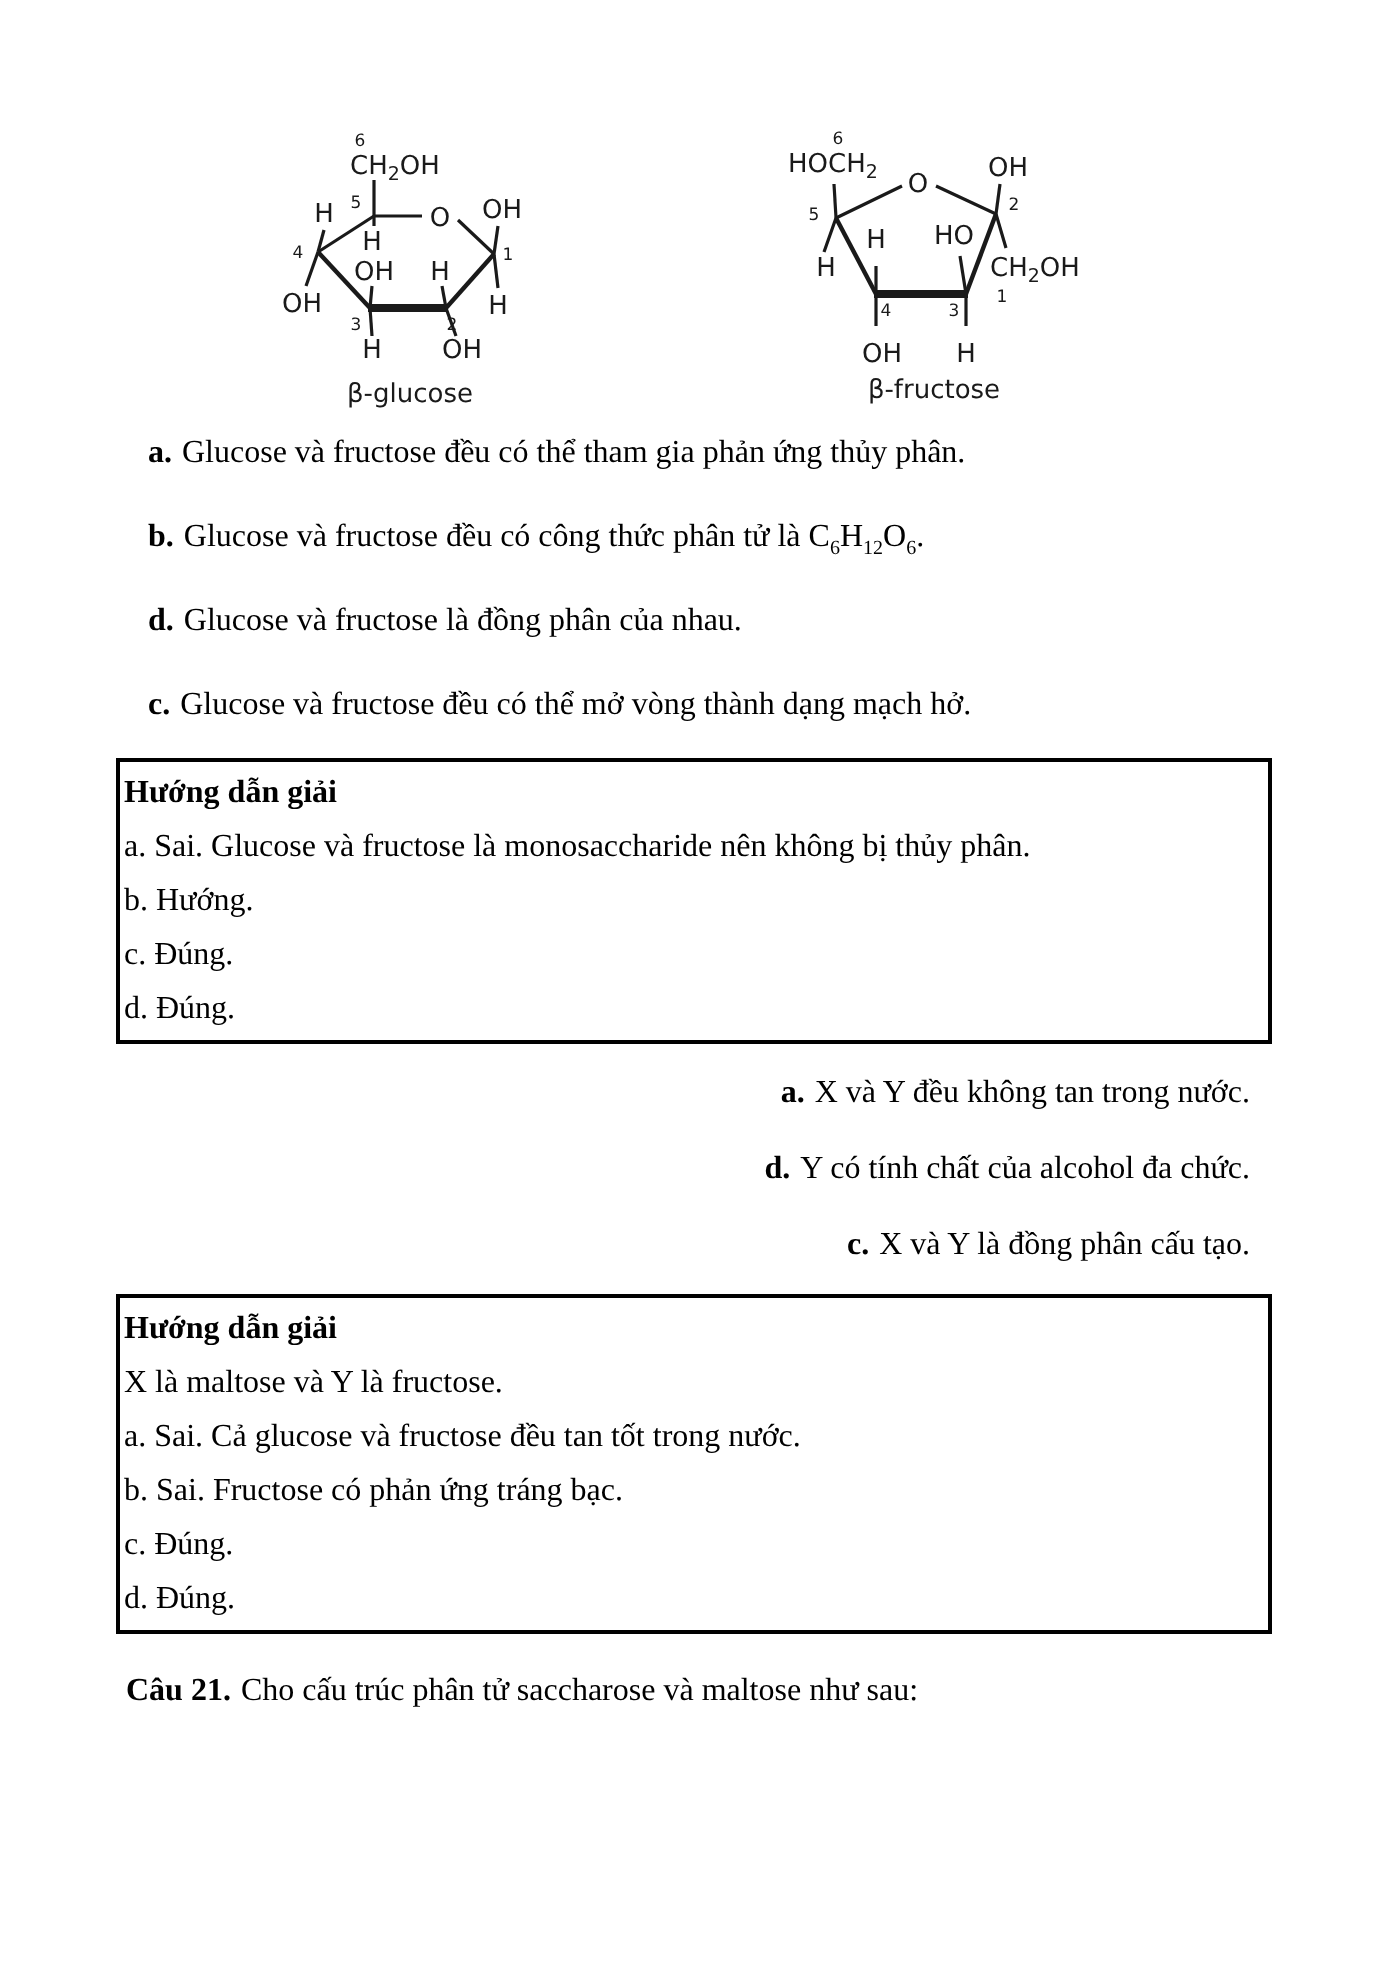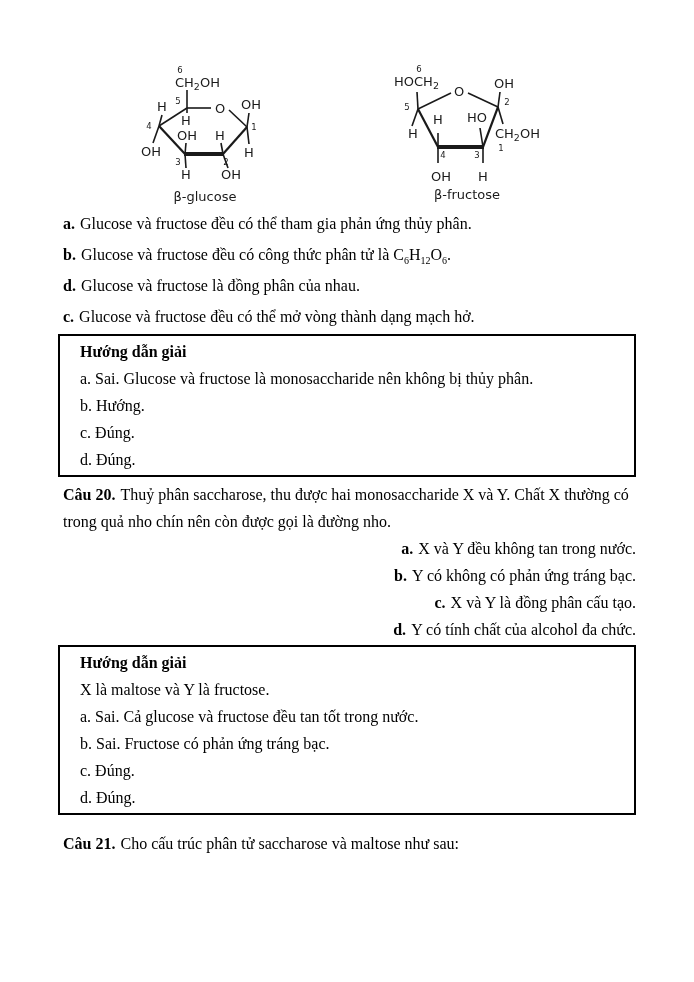--- a/index.html
+++ b/index.html
@@ -13,25 +13,25 @@
     margin:0 auto;
   }
   .content{position:absolute;left:58px;top:0;width:578px;}
   .figures{position:relative;height:200px;}
   .figures svg{position:absolute;}
   .svg-glucose{left:83px;top:58px;}
   .svg-fructose{left:333px;top:60px;}
   .struct-text{font-family:"DejaVu Sans", sans-serif;fill:#1a1a1a;font-size:13px;}
   .num{font-size:8.5px;}
   .cap{font-size:13px;}
-  .opts p{margin:0;font-size:16px;line-height:31px;padding-left:5px;}
+  .opts p{margin:11px;font-size:16px;line-height:31px;padding-left:5px;}
   .opts.q20 p{line-height:27px;text-align:right;}
   .q19{margin-top:8px;}
   .lt{margin-right:5px;}
-  .sol-box{border:2px solid #000;margin-top:2px;padding:2px 20px;}
+  .sol-box{border:2px solid #000;margin-top:2px;padding:2px 2px;}
   .sol-box p{margin:0;font-size:16px;line-height:27px;}
   .sol-title{font-weight:bold;}
   .q-para{margin:4px 0 0 0;font-size:16px;line-height:27px;padding-left:5px;}
   .q-para.q21{margin-top:15px;}
   sub{font-size:10px;line-height:0;}
   .nb{white-space:nowrap;}
 </style>
 </head>
 <body>
 
@@ -126,27 +126,25 @@
     </div>
 
     <div class="sol-box">
       <p class="sol-title">Hướng dẫn giải</p>
       <p>a. Sai. Glucose và fructose là monosaccharide nên không bị thủy phân.</p>
       <p>b. Hướng.</p>
       <p>c. Đúng.</p>
       <p>d. Đúng.</p>
     </div>
 
-    <p class="q-para"><b class="lt">Câu 20.</b><span>Thuỷ phân saccharose, thu được hai monosaccharide X và Y. Chất X thường có trong quả nho chín nên còn được gọi là đường nho.</span></p>
 
     <div class="opts q20">
       <p><b class="lt">a.</b><span>X và Y đều không tan trong nước.</span></p>
-      <p><b class="lt">b.</b><span>Y có không có phản ứng tráng bạc.</span></p>
+      <p><b class="lt">d.</b><span>Y có tính chất của alcohol đa chức.</span></p>
       <p><b class="lt">c.</b><span>X và Y là đồng phân cấu tạo.</span></p>
-      <p><b class="lt">d.</b><span>Y có tính chất của alcohol đa chức.</span></p>
     </div>
 
     <div class="sol-box">
       <p class="sol-title">Hướng dẫn giải</p>
       <p>X là maltose và Y là fructose.</p>
       <p>a. Sai. Cả glucose và fructose đều tan tốt trong nước.</p>
       <p>b. Sai. Fructose có phản ứng tráng bạc.</p>
       <p>c. Đúng.</p>
       <p>d. Đúng.</p>
     </div>

